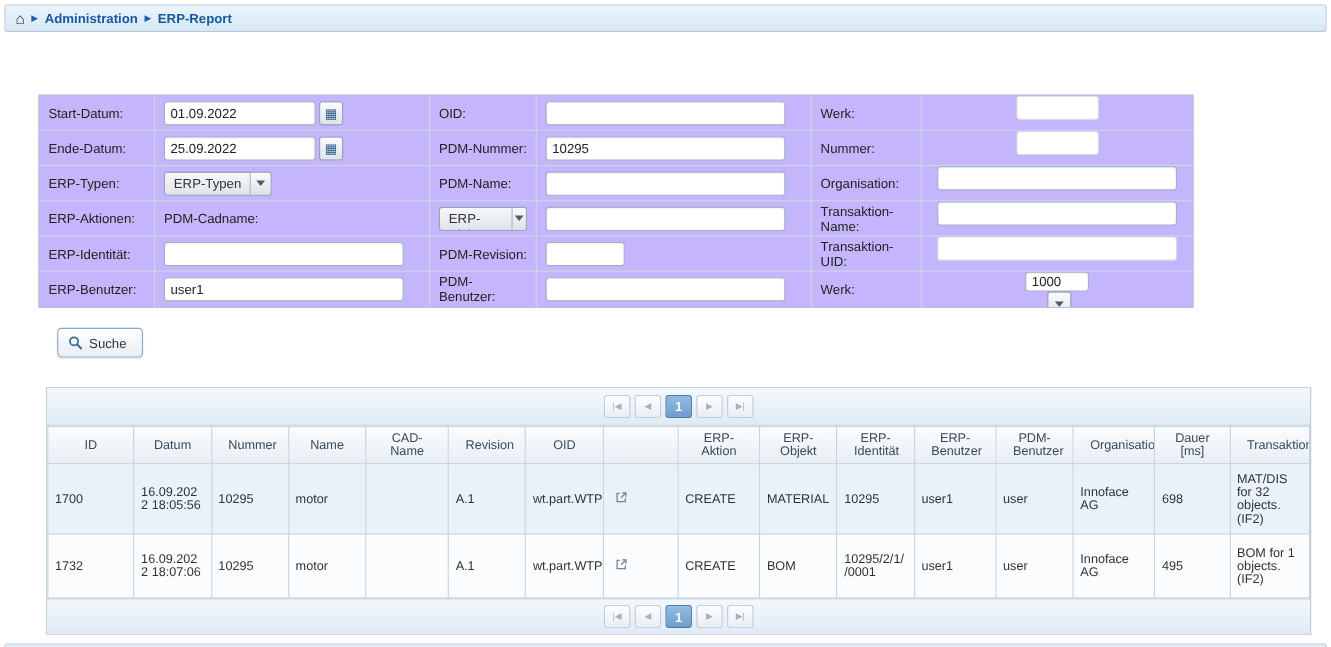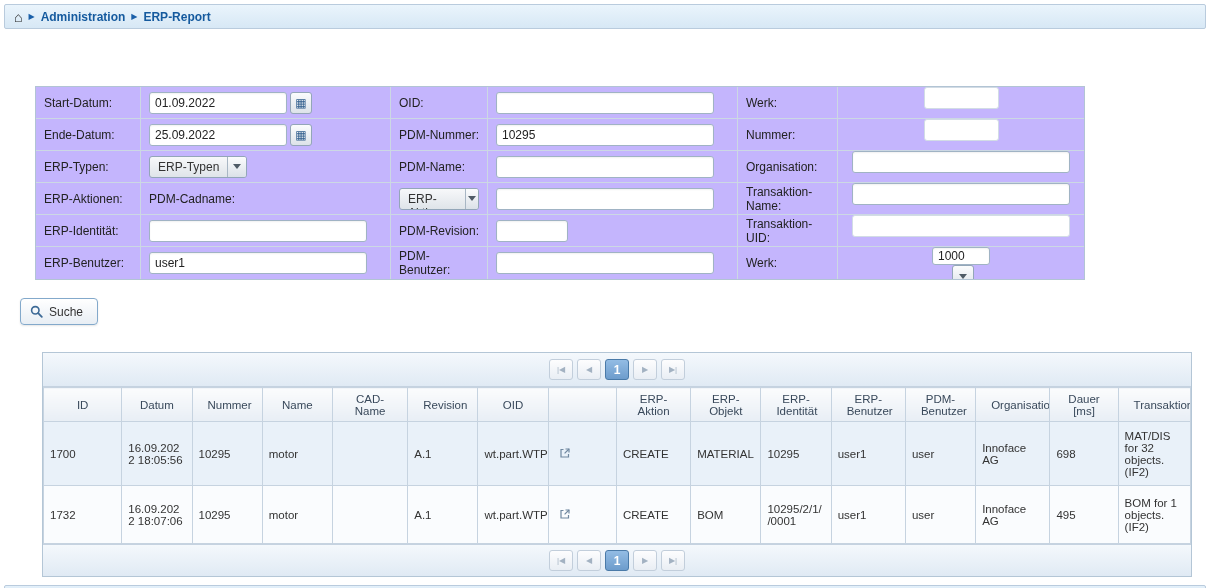--- a/index.html
+++ b/index.html
@@ -57,21 +57,21 @@
     border:1px solid #93a6b8; border-radius:3px; overflow:hidden;
     background:linear-gradient(#f7f8fa,#dfe4e9); cursor:pointer;
   }
   .dd-label { padding:3px 8px 0 8px; font-size:12px; color:#333; }
   .dd-btn { width:19px; border-left:1px solid #a8b6c4;
     background:linear-gradient(#fbfcfd,#dbe1e8);
     display:flex; align-items:center; justify-content:center; }
 
   
   .suche {
-    margin:18px 0 0 20px; height:27px;
+    margin:18px 0 0 52px; height:27px;
     display:inline-flex; align-items:center; gap:6px; padding:0 14px 0 9px;
     border:1px solid #83a9cb; border-radius:4px;
     background:linear-gradient(#ffffff,#e8eef4);
     box-shadow:0 1px 2px rgba(0,0,0,.10);
     font-size:12px; color:#333; cursor:pointer;
     font-family:"Liberation Sans",sans-serif;
   }
 
   
   .table-panel { margin:27px 0 0 42px; width:1150px; border:1px solid #b4c6d6; background:#fff; }

